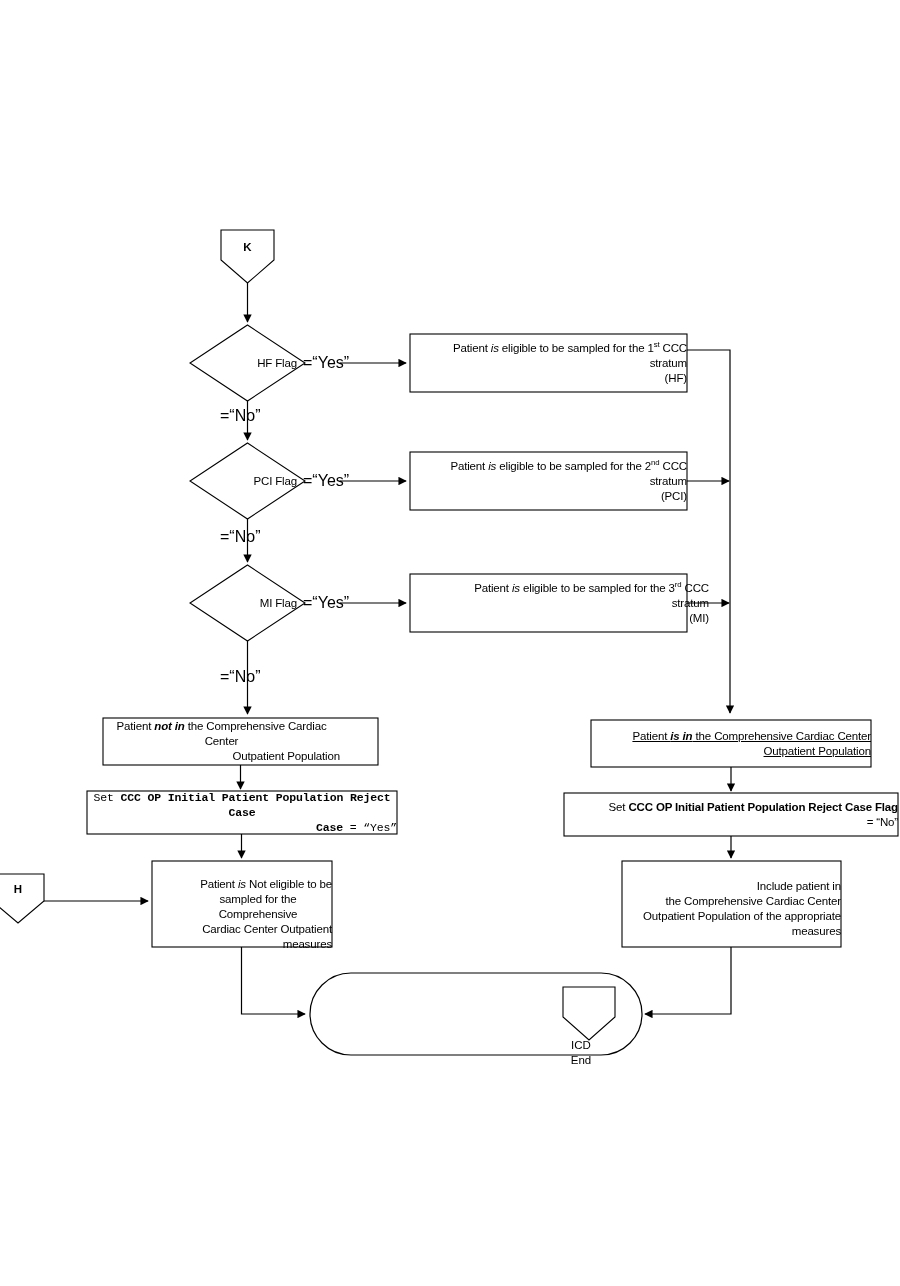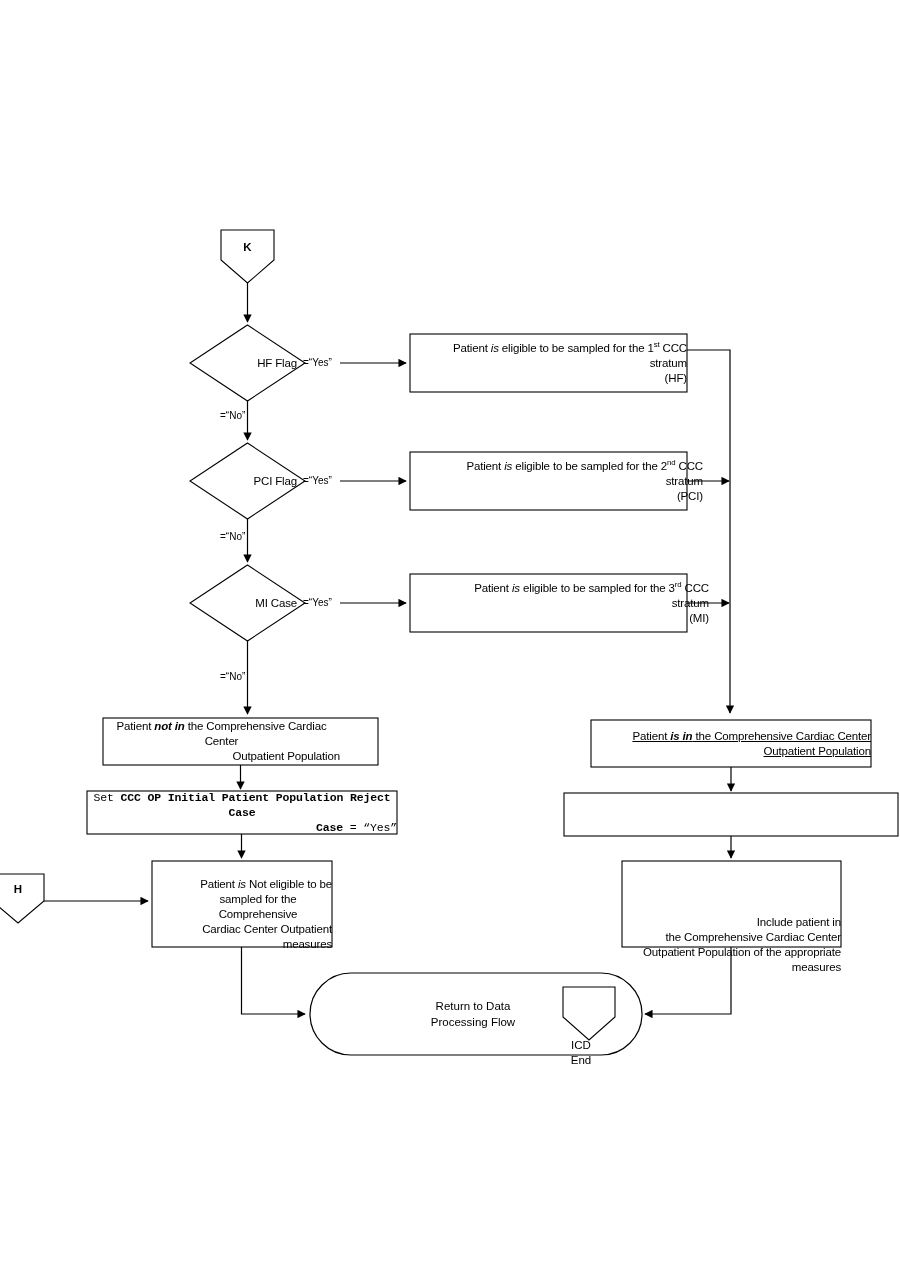--- a/index.html
+++ b/index.html
@@ -34,21 +34,21 @@
     color: #000000;
     font-size: 11.5px;
     line-height: 15px;
     letter-spacing: -0.15px;
     box-sizing: border-box;
     pointer-events: none;
   }
   .edge-label {
     position: absolute;
     color: #000;
-    font-size: 10px;
+    font-size: 16px;
     line-height: 13px;
     white-space: nowrap;
   }
   .connector-label {
     position: absolute;
     display: flex;
     align-items: center;
     justify-content: center;
     font-size: 11.5px;
     font-weight: bold;
@@ -146,33 +146,33 @@
   <div class="connector-label" style="left:-8px; top:874px; width:52px; height:30px;">H</div>
 
   <div class="node-text" style="left:198px; top:350px; width:99px; height:26px;">HF Flag</div>
   <div class="edge-label" style="left:303px; top:356px;">=“Yes”</div>
   <div class="edge-label" style="left:220px; top:409px;">=“No”</div>
 
   <div class="node-text" style="left:198px; top:468px; width:99px; height:26px;">PCI Flag</div>
   <div class="edge-label" style="left:303px; top:474px;">=“Yes”</div>
   <div class="edge-label" style="left:220px; top:530px;">=“No”</div>
 
-  <div class="node-text" style="left:198px; top:590px; width:99px; height:26px;">MI Case</div>
+  <div class="node-text" style="left:198px; top:590px; width:99px; height:26px;">MI Flag</div>
   <div class="edge-label" style="left:303px; top:596px;">=“Yes”</div>
   <div class="edge-label" style="left:220px; top:670px;">=“No”</div>
 
   <div class="node-text" style="left:410px; top:334px; width:277px; height:58px;">
     <div class="ln">
       <span>Patient </span><span class="it">is</span><span> eligible to be sampled for the 1</span><sup>st</sup><span> CCC</span>
     </div>
     <div class="ln">stratum</div>
     <div class="ln">(HF)</div>
   </div>
 
-  <div class="node-text" style="left:410px; top:452px; width:277px; height:58px;margin-left:16px;">
+  <div class="node-text" style="left:410px; top:452px; width:277px; height:58px;">
     <div class="ln">
       <span>Patient </span><span class="it">is</span><span> eligible to be sampled for the 2</span><sup>nd</sup><span> CCC</span>
     </div>
     <div class="ln">stratum</div>
     <div class="ln">(PCI)</div>
   </div>
 
   <div class="node-text" style="left:432px; top:574px; width:277px; height:58px;">
     <div class="ln">
       <span>Patient </span><span class="it">is</span><span> eligible to be sampled for the 3</span><sup>rd</sup><span> CCC</span>
@@ -206,31 +206,33 @@
     <div class="ln">measures</div>
   </div>
 
   <div class="node-text" style="left:591px; top:720px; width:280px; height:47px;text-decoration:underline;">
     <div class="ln">
       <span>Patient </span><span class="bi">is in</span><span> the Comprehensive Cardiac Center</span>
     </div>
     <div class="ln">Outpatient Population</div>
   </div>
 
-
-  <div class="node-text" style="left:622px; top:897px; width:219px; height:96px;padding-left:14px;">
+  <div class="node-text" style="left:564px; top:793px; width:334px; height:43px;">
+    <div class="ln">
+      <span>Set </span><span class="bd">CCC OP Initial Patient Population Reject Case Flag</span>
+    </div>
+    <div class="ln">= “No”</div>
+  </div>
+
+  <div class="node-text" style="left:622px; top:861px; width:219px; height:96px;padding-left:14px;">
     <div class="ln">Include patient in</div>
     <div class="ln">the Comprehensive Cardiac Center</div>
     <div class="ln">Outpatient Population of the appropriate</div>
     <div class="ln">measures</div>
   </div>
 
-  <div class="term-label" style="left:358px; top:988px; width:230px; height:52px;">
-    <div>Return to Data</div>
-    <div>Processing Flow</div>
-  </div>
 
   <div class="term-label" style="left:563px; top:988px; width:36px; height:34px; line-height:15px;margin-top:48px;">
     <div>ICD</div>
     <div>End</div>
   </div>
 
 </div>
 
 </body></html>

